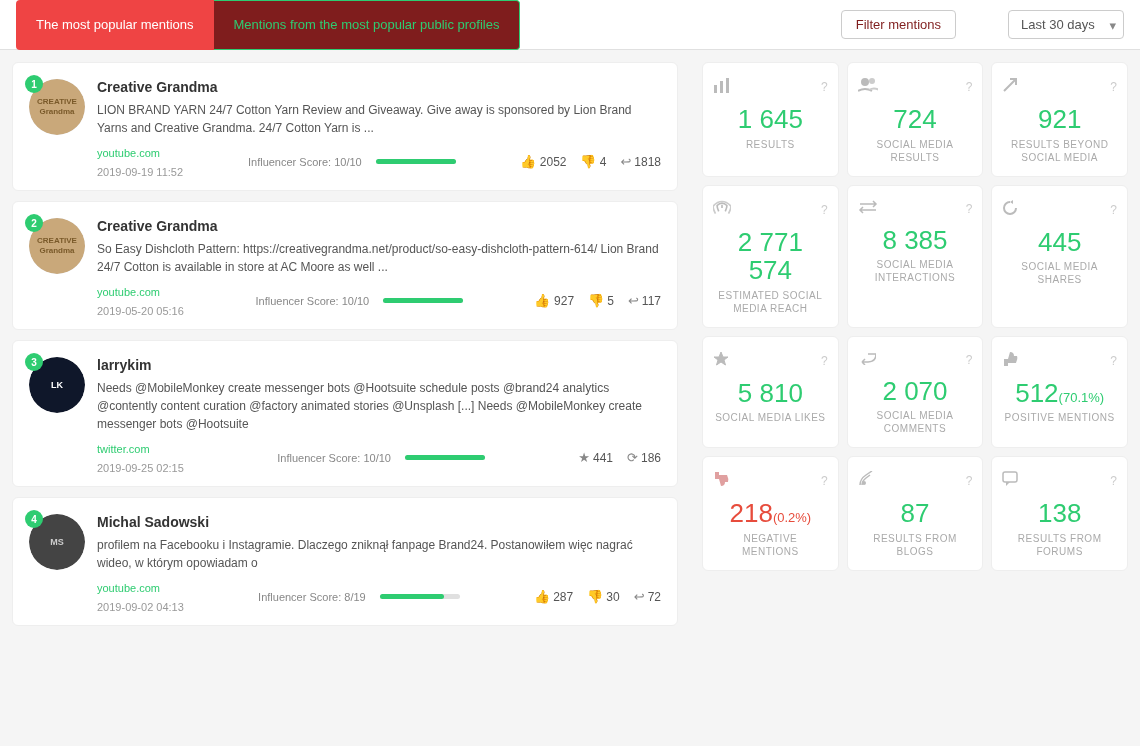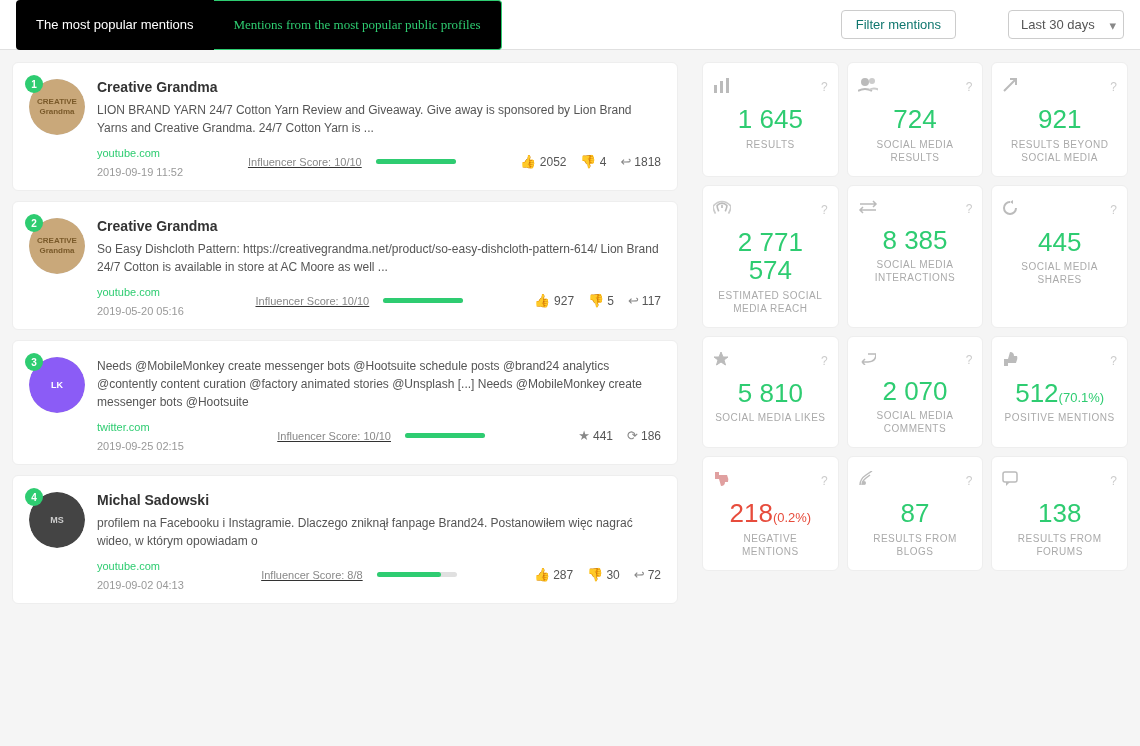--- a/index.html
+++ b/index.html
@@ -21,40 +21,39 @@
       padding: 0 20px;
       height: 50px;
       display: flex;
       align-items: center;
       cursor: pointer;
       font-size: 13px;
       border: none;
       outline: none;
     }
     .tab.active {
-      background: #000000;
+      background: #ef4444;
       color: #fff;
       border-radius: 4px 0 0 4px;
     }
     .tab.secondary {
-      background: #000000;
+      background: #7f1d1d;
       color: #2ecc71;
       border: 1px solid #2ecc71;
       border-left: none;
       border-radius: 0 4px 4px 0;
-      font-family: Liberation Serif, serif;
     }
     .top-bar-right { display: flex; gap: 8px; align-items: center; }
     .filter-btn {
       border: 1px solid #ccc;
       background: #fff;
       padding: 6px 14px;
       border-radius: 4px;
       cursor: pointer;
-      color: #0f766e;
+      color: #7f1d1d;
       font-size: 13px;
     }
     .date-select {
       border: 1px solid #ccc;
       background: #fff;
       padding: 6px 28px 6px 12px;
       border-radius: 4px;
       cursor: pointer;
       color: #555;
       font-size: 13px;
@@ -139,21 +138,21 @@
       margin-bottom: 8px;
     }
     .card-footer { display: flex; align-items: center; justify-content: space-between; }
     .source-link {
       color: #2ecc71;
       font-size: 11px;
       text-decoration: none;
     }
     .card-date { font-size: 11px; color: #999; margin-top: 6px; }
     .influencer-score { font-size: 11px; color: #888; }
-    .score-bar-wrap { display: flex; align-items: center; gap: 14px; text-decoration: underline; }
+    .score-bar-wrap { display: flex; align-items: center; gap: 14px; }
     .score-bar-bg { width: 80px; height: 5px; background: #e0e0e0; border-radius: 3px; }
     .score-bar { height: 5px; background: #2ecc71; border-radius: 3px; }
     .card-stats { display: flex; gap: 14px; align-items: center; font-size: 12px; color: #555; }
     .stat-item { display: flex; align-items: center; gap: 3px; }
     .stat-icon { color: #888; font-size: 13px; }
 
     
     .right-panel {
       width: 450px;
       flex-shrink: 0;
@@ -309,26 +308,27 @@
           </div>
         </div>
       </div>
     </div>
   </div>
       <div class="mention-card">
     <div class="card-top">
       <div class="avatar-wrap">
         <div class="rank-badge">3</div>
         <div class="avatar">
-              <div style="width:100%;height:100%;background:#8b5cf6;display:flex;align-items:center;justify-content:center;border-radius:50%;">
+              <div style="width:100%;height:100%;background:#0f172a;display:flex;align-items:center;justify-content:center;border-radius:50%;">
       <div style="color:#fff;font-size:9px;font-weight:bold;">LK</div>
     </div>
             </div>
       </div>
       <div class="card-content">
+        <div class="profile-name">larrykim</div>
         <div class="card-text">Needs @MobileMonkey create messenger bots @Hootsuite schedule posts @brand24 analytics @contently content curation @factory animated stories @Unsplash [...] Needs @MobileMonkey create messenger bots @Hootsuite</div>
         <div class="card-footer">
           <div>
             <a class="source-link" href="#">twitter.com</a>
             <div class="card-date">2019-09-25 02:15</div>
           </div>
           <div class="score-bar-wrap">
             <span class="influencer-score">Influencer Score: 10/10</span>
             <div class="score-bar-bg">
               <div class="score-bar" style="width:100%"></div>
@@ -360,21 +360,21 @@
       </div>
       <div class="card-content">
         <div class="profile-name">Michal Sadowski</div>
         <div class="card-text">profilem na Facebooku i Instagramie. Dlaczego zniknął fanpage Brand24. Postanowiłem więc nagrać wideo, w którym opowiadam o</div>
         <div class="card-footer">
           <div>
             <a class="source-link" href="#">youtube.com</a>
             <div class="card-date">2019-09-02 04:13</div>
           </div>
           <div class="score-bar-wrap">
-            <span class="influencer-score">Influencer Score: 8/8</span>
+            <span class="influencer-score">Influencer Score: 8/19</span>
             <div class="score-bar-bg">
               <div class="score-bar" style="width:80%"></div>
             </div>
           </div>
           <div class="card-stats">
             <div class="stat-item">
         <span class="stat-icon">👍</span>
         <span>287</span>
       </div>
       <div class="stat-item">

